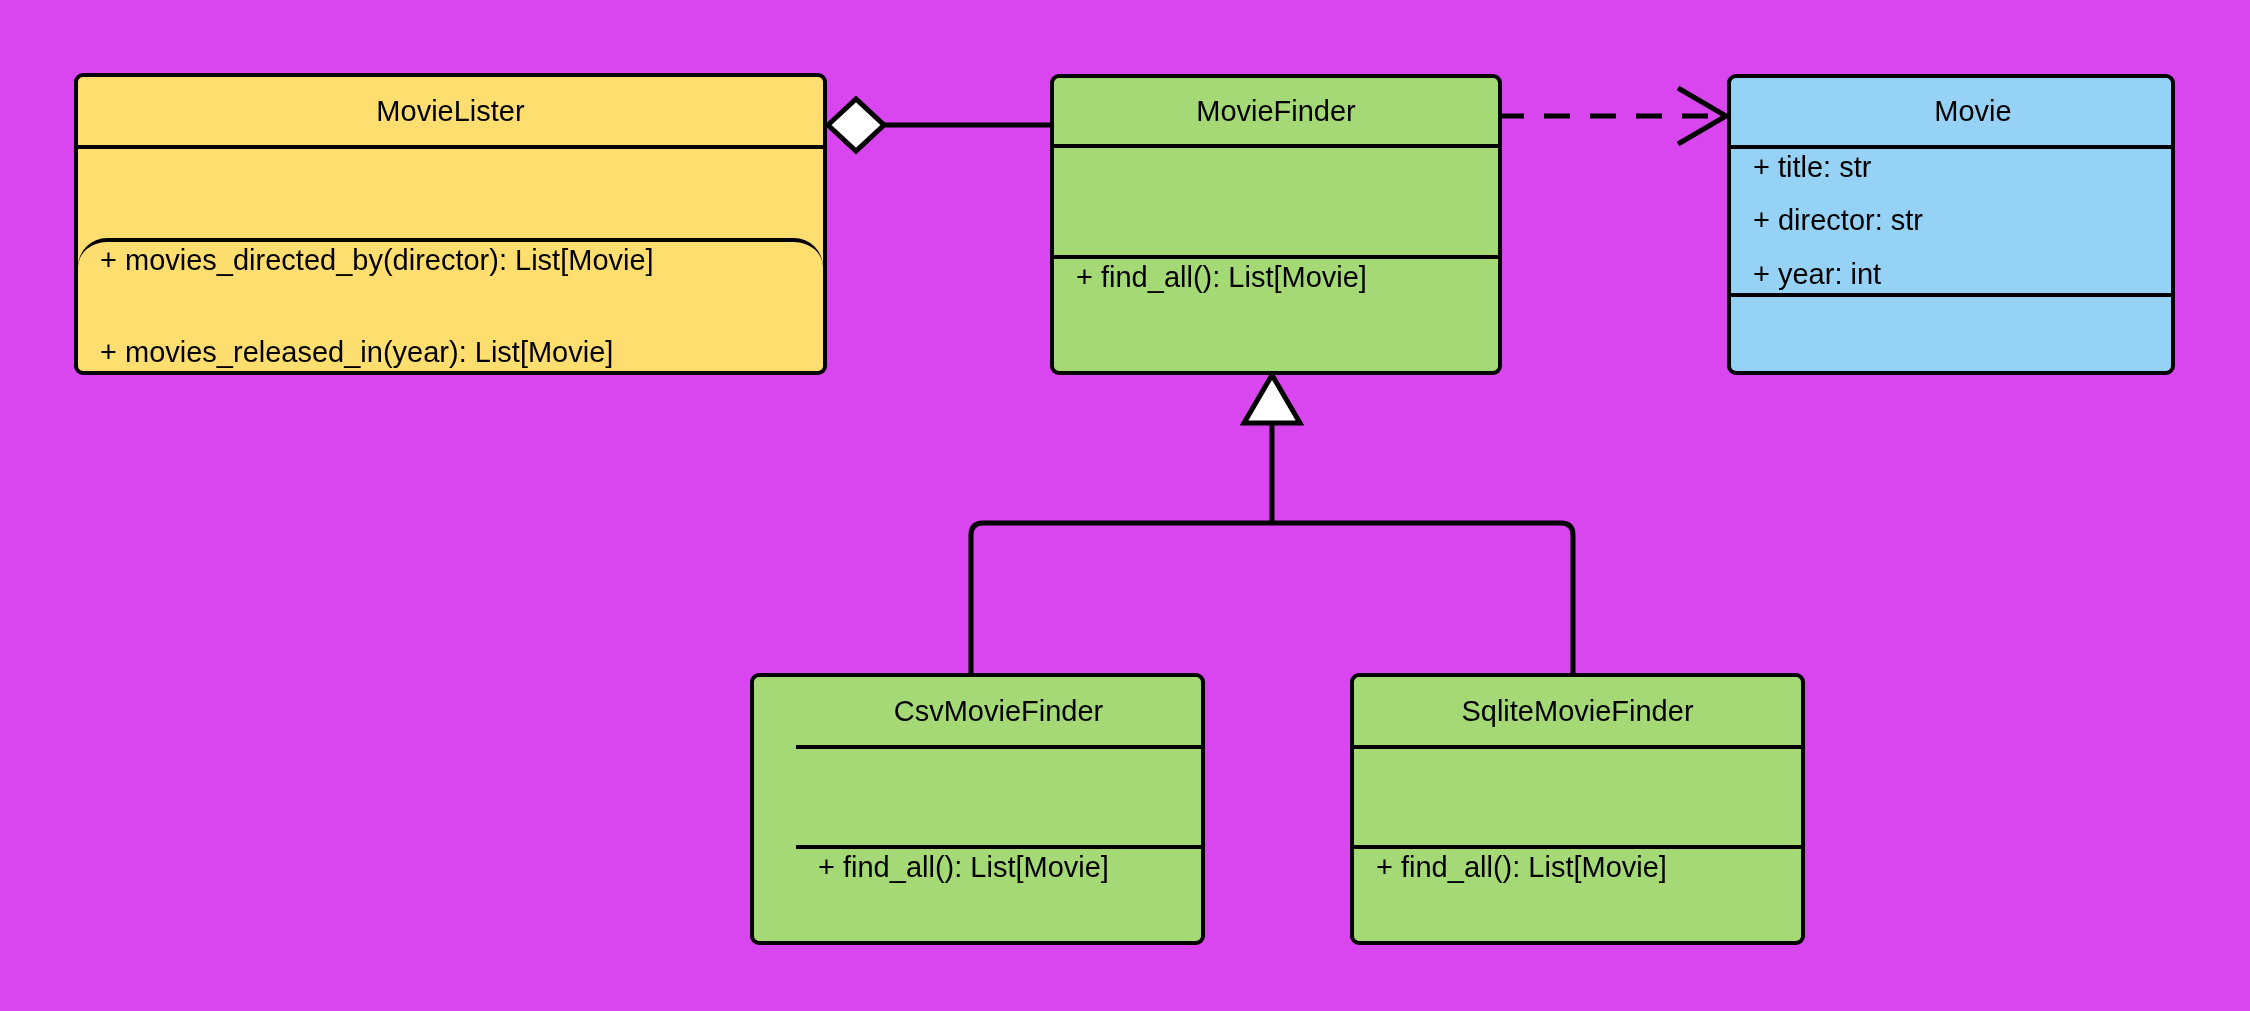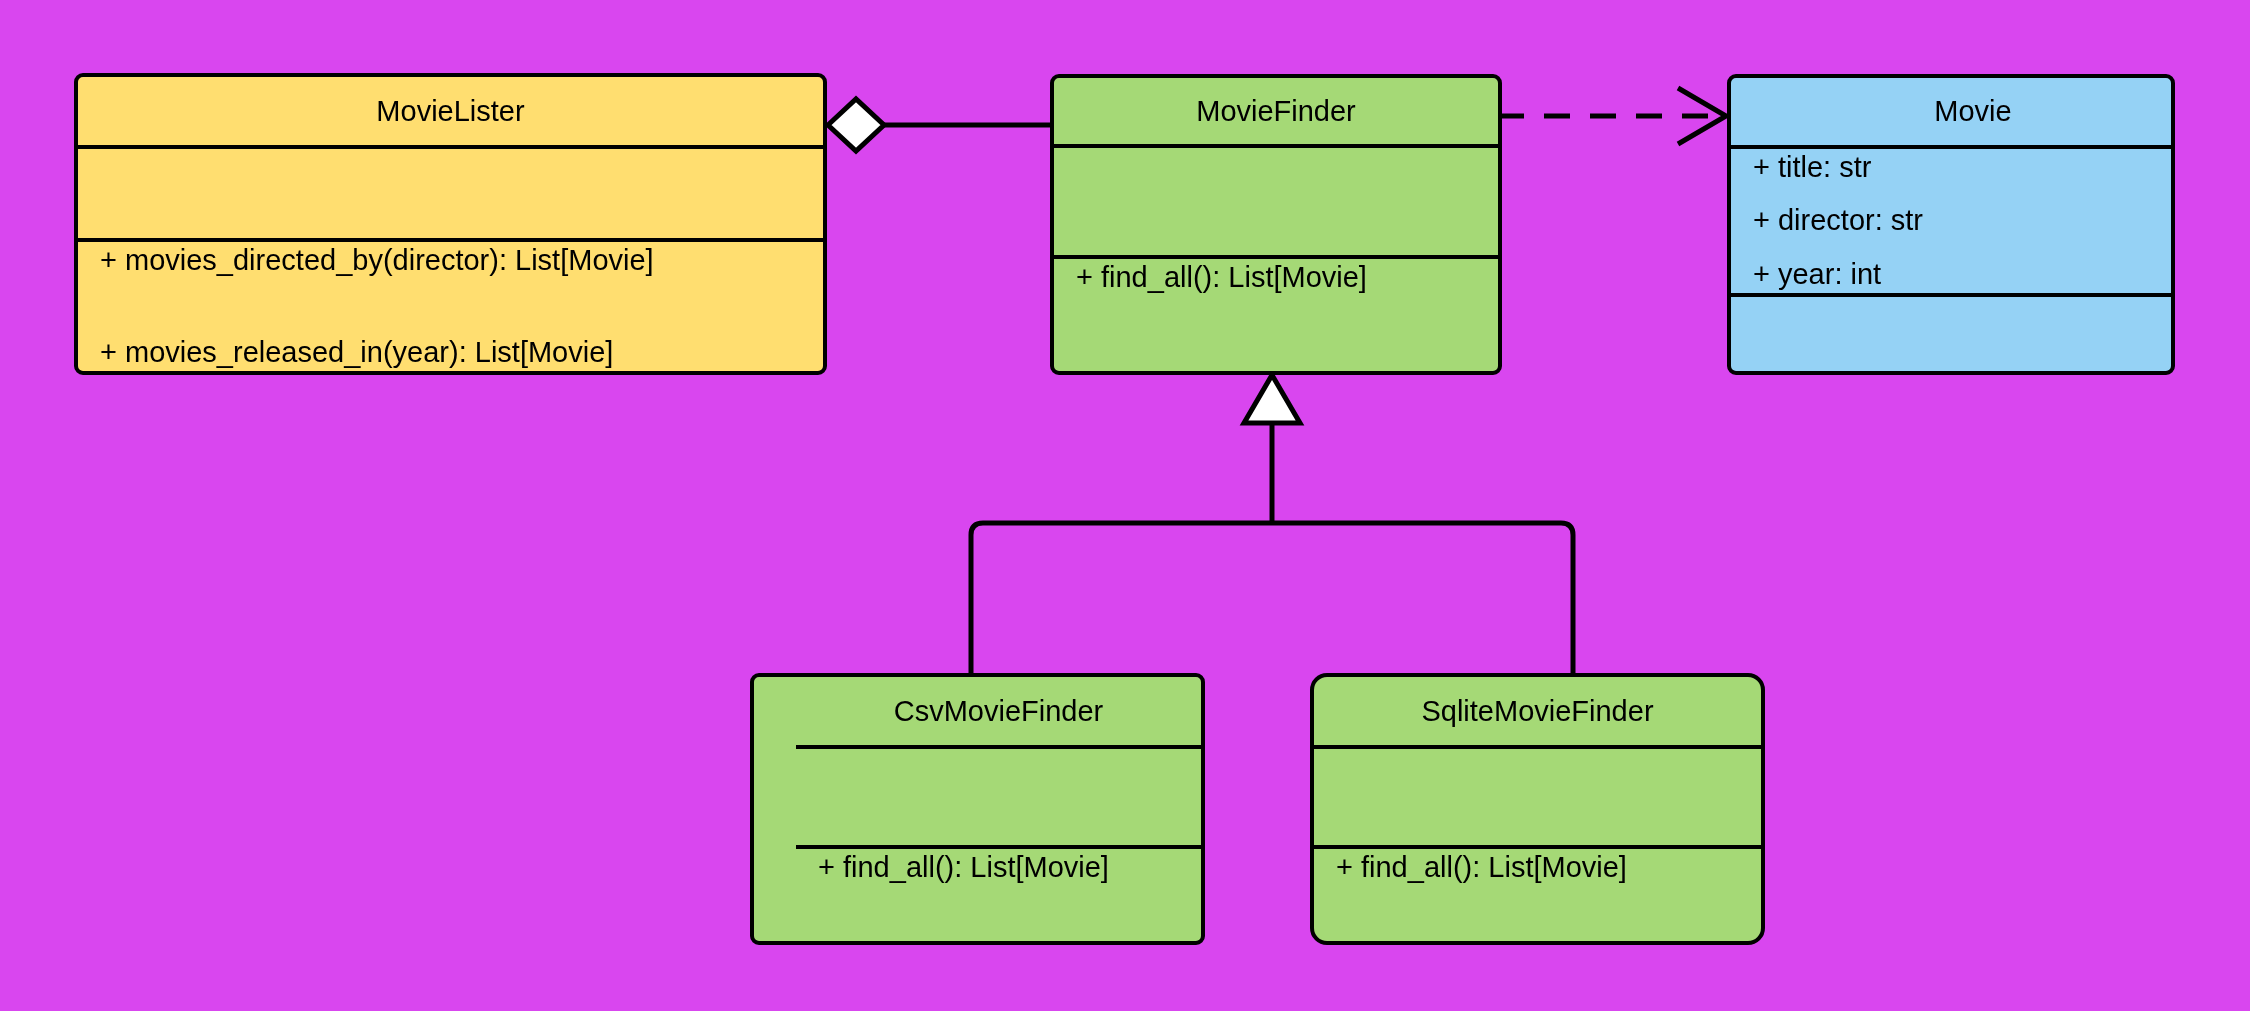--- a/index.html
+++ b/index.html
@@ -82,21 +82,21 @@
     <g>
       <polygon points="1272,375 1300,423 1244,423" fill="#ffffff" stroke="#000000" stroke-width="5" stroke-linejoin="miter"></polygon>
       <line x1="1272" y1="423" x2="1272" y2="523" stroke="#000000" stroke-width="5"></line>
       <path d="M 971,673 L 971,535 Q 971,523 983,523 L 1561,523 Q 1573,523 1573,535 L 1573,673" fill="none" stroke="#000000" stroke-width="5"></path>
     </g>
   </svg>
 
   <div class="uml-class" style="left:74px; top:73px; width:753px; height:302px; background:#FFDE70;">
     <div class="compartment cls-name" style="height:68px;">MovieLister</div>
     <div class="compartment member-list empty-compartment" style="height:93px;"></div>
-    <div class="compartment member-list" style="flex:1;">
+    <div class="compartment member-list" style="flex:1;border-radius:29px;">
       <div class="member">+ movies_directed_by(director): List[Movie]</div>
       <div class="member">+ movies_released_in(year): List[Movie]</div>
     </div>
   </div>
 
   <div class="uml-class" style="left:1050px; top:74px; width:452px; height:301px; background:#A5D976;">
     <div class="compartment cls-name" style="height:66px;">MovieFinder</div>
     <div class="compartment member-list empty-compartment" style="height:111px;"></div>
     <div class="compartment member-list" style="flex:1;">
       <div class="member">+ find_all(): List[Movie]</div>
@@ -114,21 +114,21 @@
   </div>
 
   <div class="uml-class" style="left:750px; top:673px; width:455px; height:272px; background:#A5D976;padding-left:42px;">
     <div class="compartment cls-name" style="height:68px;">CsvMovieFinder</div>
     <div class="compartment member-list empty-compartment" style="height:100px;"></div>
     <div class="compartment member-list" style="flex:1;">
       <div class="member">+ find_all(): List[Movie]</div>
     </div>
   </div>
 
-  <div class="uml-class" style="left:1310px; top:673px; width:455px; height:272px; background:#A5D976;border-radius:17px;">
+  <div class="uml-class" style="left:1350px; top:673px; width:455px; height:272px; background:#A5D976;">
     <div class="compartment cls-name" style="height:68px;">SqliteMovieFinder</div>
     <div class="compartment member-list empty-compartment" style="height:100px;"></div>
     <div class="compartment member-list" style="flex:1;">
       <div class="member">+ find_all(): List[Movie]</div>
     </div>
   </div>
 
 </div>
 
 </body></html>

